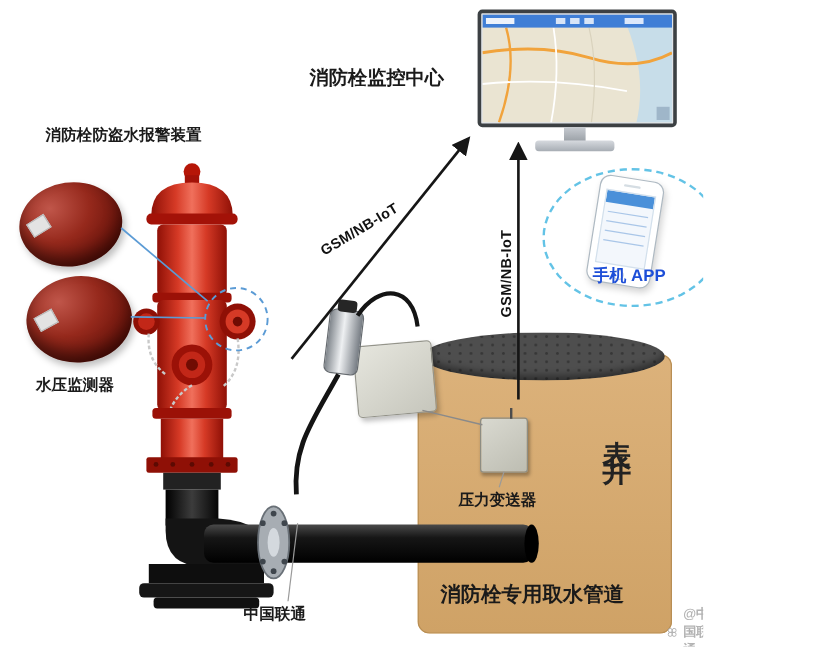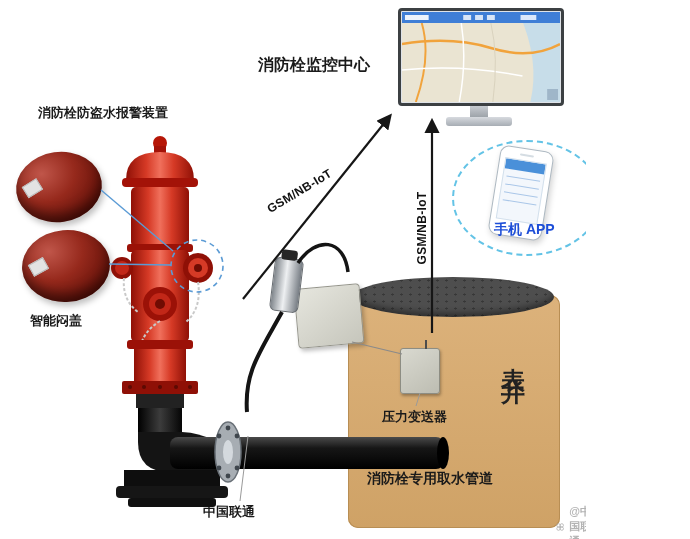--- a/index.html
+++ b/index.html
@@ -98,26 +98,26 @@
   <div class="lbl" style="left:494px;top:221px;font-size:14px;color:#1d4ed8">手机 APP</div>
 
   <div class="lbl" style="left:38px;top:104px">消防栓防盗水报警装置</div>
 
   <div class="disc" style="left:16px;top:152px;width:86px;height:70px;transform:rotate(-8deg)">
     <div class="sticker" style="left:8px;top:26px"></div>
   </div>
   <div class="disc" style="left:22px;top:230px;width:88px;height:72px;transform:rotate(-5deg)">
     <div class="sticker" style="left:8px;top:28px"></div>
   </div>
-  <div class="lbl" style="left:30px;top:312px">智能闷盖</div>
+  <div class="lbl" style="left:30px;top:312px">水压监测器</div>
 
   <div class="well"></div>
   <div class="well-cover"></div>
   <div class="well-label">表井</div>
-  <div class="lbl" style="left:367px;top:470px;font-size:14px">消防栓专用取水管道</div>
+  <div class="lbl" style="left:367px;top:484px;font-size:17px">消防栓专用取水管道</div>
 
   <div class="device-box"></div>
   <div class="sensor">
     <div class="sensor-cap"></div>
   </div>
   <div class="device-box-small">
     <div class="antenna"></div>
   </div>
   <div class="lbl" style="left:382px;top:408px">压力变送器</div>
   <div class="lbl" style="left:203px;top:503px">中国联通</div>

